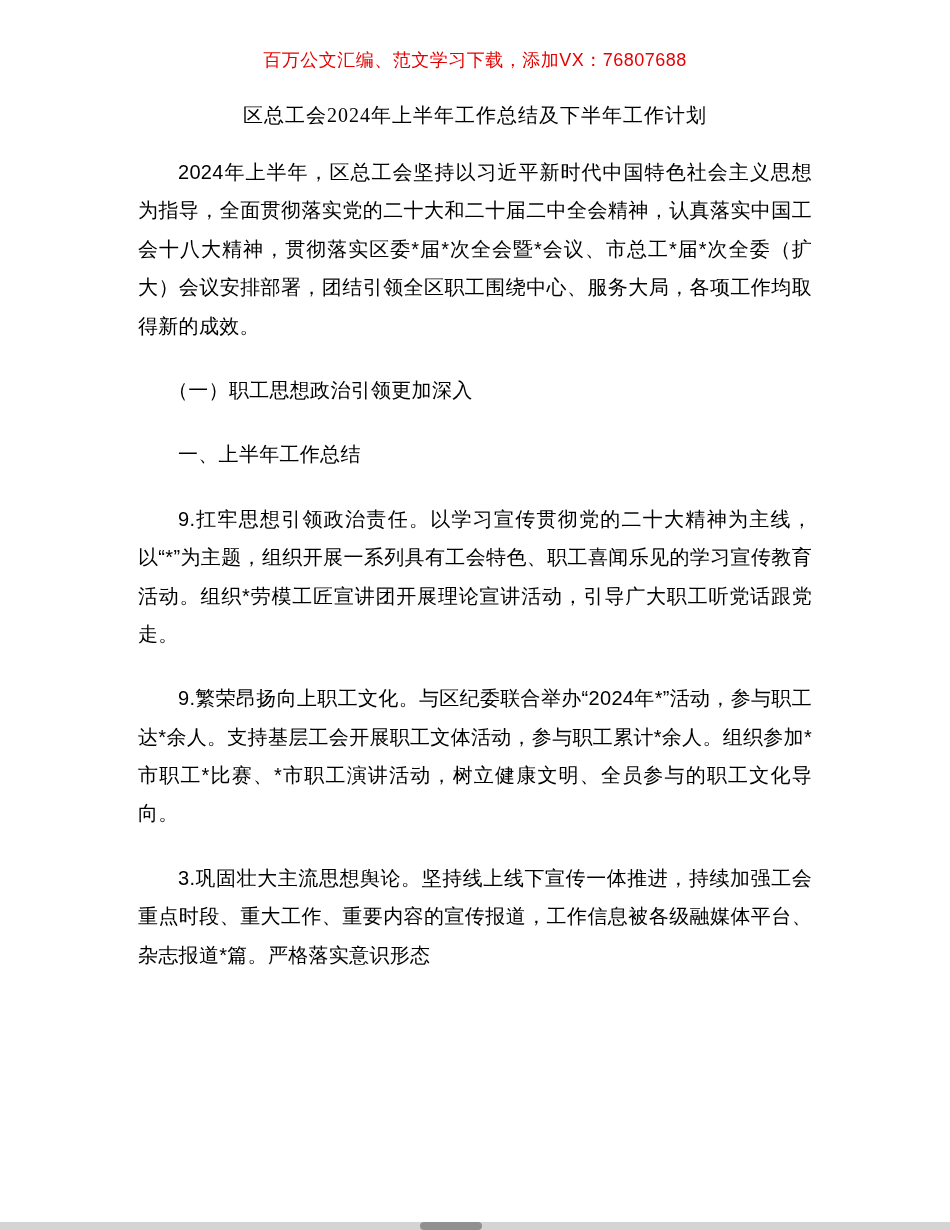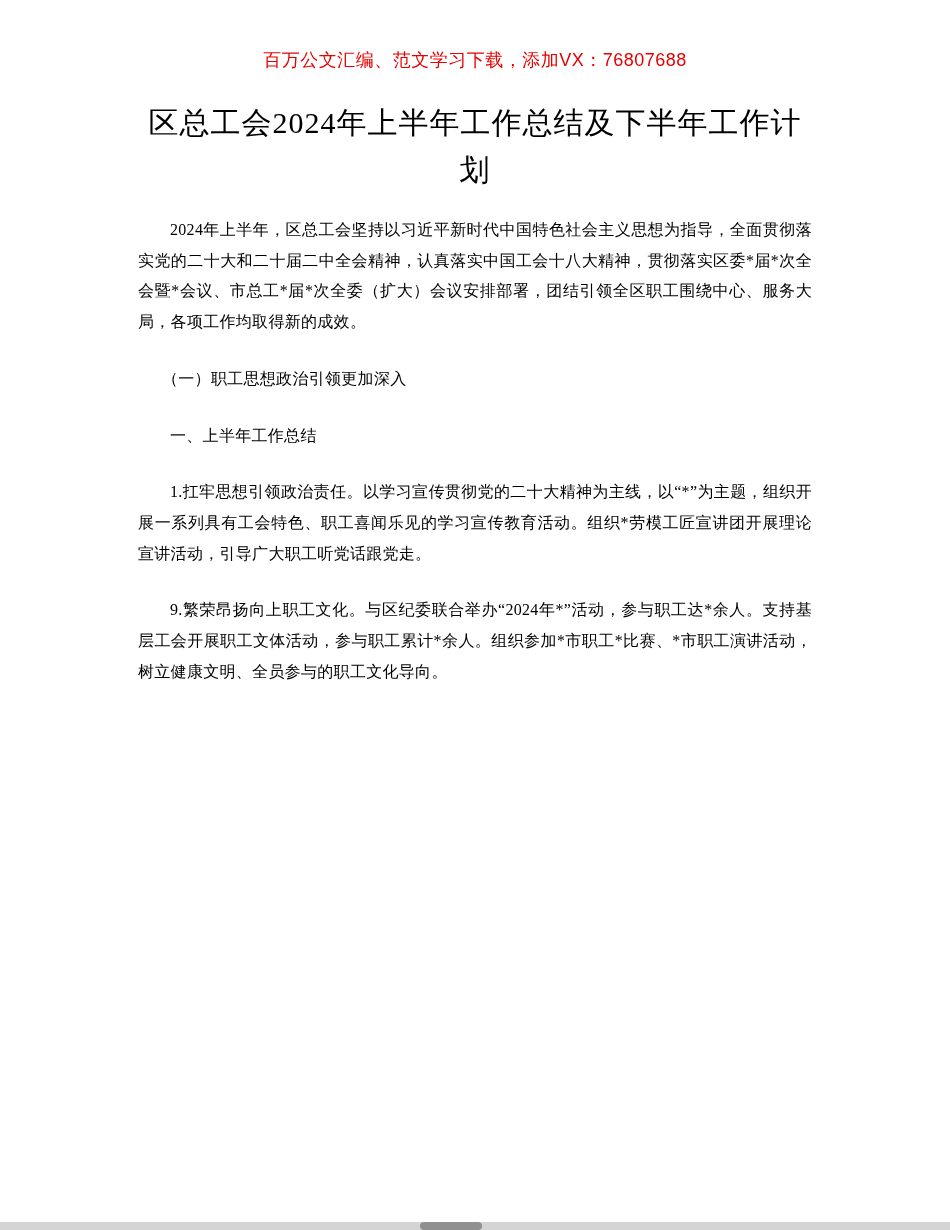--- a/index.html
+++ b/index.html
@@ -21,35 +21,35 @@
   }
   .promo {
     text-align: center;
     color: #e60000;
     font-size: 18px;
     letter-spacing: 0.5px;
     margin: 0 0 28px 0;
     font-family: "Liberation Sans", sans-serif;
   }
   .doc-title {
-    font-size: 30px;
+    font-size: 20px;
     font-weight: 400;
     text-align: center;
     line-height: 1.55;
     letter-spacing: 1px;
     margin: 0 0 22px 0;
     font-family: "Liberation Serif", serif;
   }
   p.para {
-    font-size: 16px;
+    font-size: 20px;
     line-height: 1.92;
     margin: 0 0 26px 0;
     text-align: justify;
     text-indent: 2em;
-    font-family: Liberation Serif, serif;
+    font-family: Liberation Sans, sans-serif;
     letter-spacing: 0.3px;
   }
   p.para.subheading {
     text-indent: 1.5em;
   }
   .bottom-strip {
     position: absolute;
     left: 0;
     bottom: 0;
     width: 950px;
@@ -74,22 +74,23 @@
   <div class="promo">百万公文汇编、范文学习下载，添加VX：76807688</div>
 
   <h1 class="doc-title">区总工会2024年上半年工作总结及下半年工作计划</h1>
 
   <p class="para body">2024年上半年，区总工会坚持以习近平新时代中国特色社会主义思想为指导，全面贯彻落实党的二十大和二十届二中全会精神，认真落实中国工会十八大精神，贯彻落实区委*届*次全会暨*会议、市总工*届*次全委（扩大）会议安排部署，团结引领全区职工围绕中心、服务大局，各项工作均取得新的成效。</p>
 
   <p class="para subheading">（一）职工思想政治引领更加深入</p>
 
   <p class="para heading">一、上半年工作总结</p>
 
-  <p class="para body">1.扛牢思想引领政治责任。以学习宣传贯彻党的二十大精神为主线，以“*”为主题，组织开展一系列具有工会特色、职工喜闻乐见的学习宣传教育活动。组织*劳模工匠宣讲团开展理论宣讲活动，引导广大职工听党话跟党走。</p>
+  <p class="para body">9.扛牢思想引领政治责任。以学习宣传贯彻党的二十大精神为主线，以“*”为主题，组织开展一系列具有工会特色、职工喜闻乐见的学习宣传教育活动。组织*劳模工匠宣讲团开展理论宣讲活动，引导广大职工听党话跟党走。</p>
 
   <p class="para body">9.繁荣昂扬向上职工文化。与区纪委联合举办“2024年*”活动，参与职工达*余人。支持基层工会开展职工文体活动，参与职工累计*余人。组织参加*市职工*比赛、*市职工演讲活动，树立健康文明、全员参与的职工文化导向。</p>
 
+  <p class="para body">3.巩固壮大主流思想舆论。坚持线上线下宣传一体推进，持续加强工会重点时段、重大工作、重要内容的宣传报道，工作信息被各级融媒体平台、杂志报道*篇。严格落实意识形态</p>
 
 </div>
 
 <div class="bottom-strip">
   <div class="thumb"></div>
 </div>
 
 </body></html>

